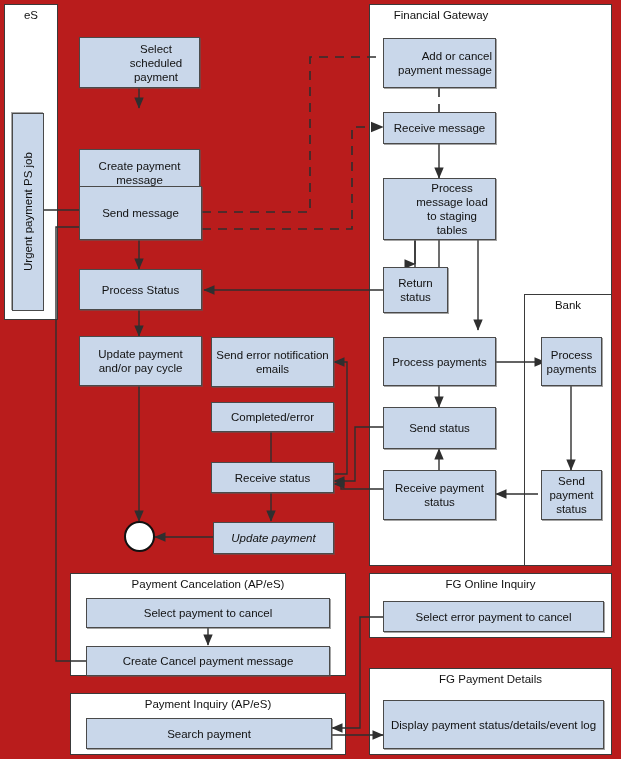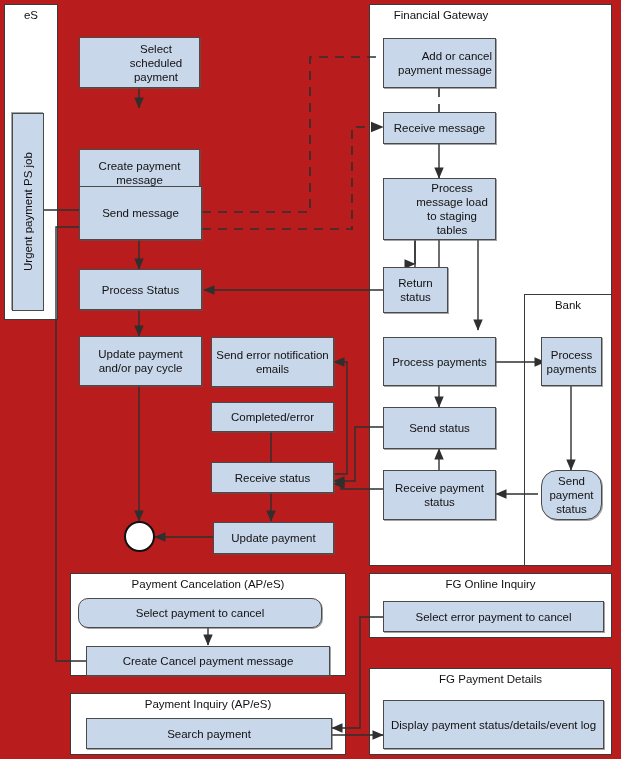--- a/index.html
+++ b/index.html
@@ -126,41 +126,41 @@
   <div class="node" style="left:79px;top:336px;width:123px;height:50px;">Update payment and/or pay cycle</div>
 
   <div class="circ" style="left:124px;top:521px;width:31px;height:31px;"></div>
 
   <div class="node" style="left:211px;top:337px;width:123px;height:50px;">Send error notification emails</div>
 
   <div class="node" style="left:211px;top:402px;width:123px;height:30px;">Completed/error</div>
 
   <div class="node" style="left:211px;top:462px;width:123px;height:31px;">Receive status</div>
 
-  <div class="node" style="left:213px;top:522px;width:121px;height:32px;">Update payment</div>
+  <div class="node" style="left:213px;top:522px;width:121px;height:32px;font-style:italic;">Update payment</div>
 
   <div class="node" style="left:383px;top:38px;width:113px;height:50px;text-align:right;">Add or cancel payment message</div>
 
   <div class="node" style="left:383px;top:112px;width:113px;height:32px;">Receive message</div>
 
   <div class="node" style="left:383px;top:178px;width:113px;height:62px;padding-left:28px;">Process message load to staging tables</div>
 
   <div class="node" style="left:383px;top:267px;width:65px;height:46px;">Return status</div>
 
   <div class="node" style="left:383px;top:337px;width:113px;height:49px;">Process payments</div>
 
   <div class="node" style="left:383px;top:407px;width:113px;height:42px;">Send status</div>
 
   <div class="node" style="left:383px;top:470px;width:113px;height:50px;">Receive payment status</div>
 
   <div class="node" style="left:541px;top:337px;width:61px;height:49px;">Process payments</div>
 
-  <div class="node" style="left:541px;top:470px;width:61px;height:50px;border-radius:16px;">Send payment status</div>
+  <div class="node" style="left:541px;top:470px;width:61px;height:50px;">Send payment status</div>
 
-  <div class="node" style="left:78px;top:598px;width:244px;height:30px;border-radius:10px;">Select payment to cancel</div>
+  <div class="node" style="left:86px;top:598px;width:244px;height:30px;">Select payment to cancel</div>
 
   <div class="node" style="left:86px;top:646px;width:244px;height:30px;">Create Cancel payment message</div>
 
   <div class="node" style="left:383px;top:601px;width:221px;height:31px;">Select error payment to cancel</div>
 
   <div class="node" style="left:86px;top:718px;width:246px;height:31px;">Search payment</div>
 
   <div class="node" style="left:383px;top:700px;width:221px;height:49px;">Display payment status/details/event log</div>
 
 </div>

